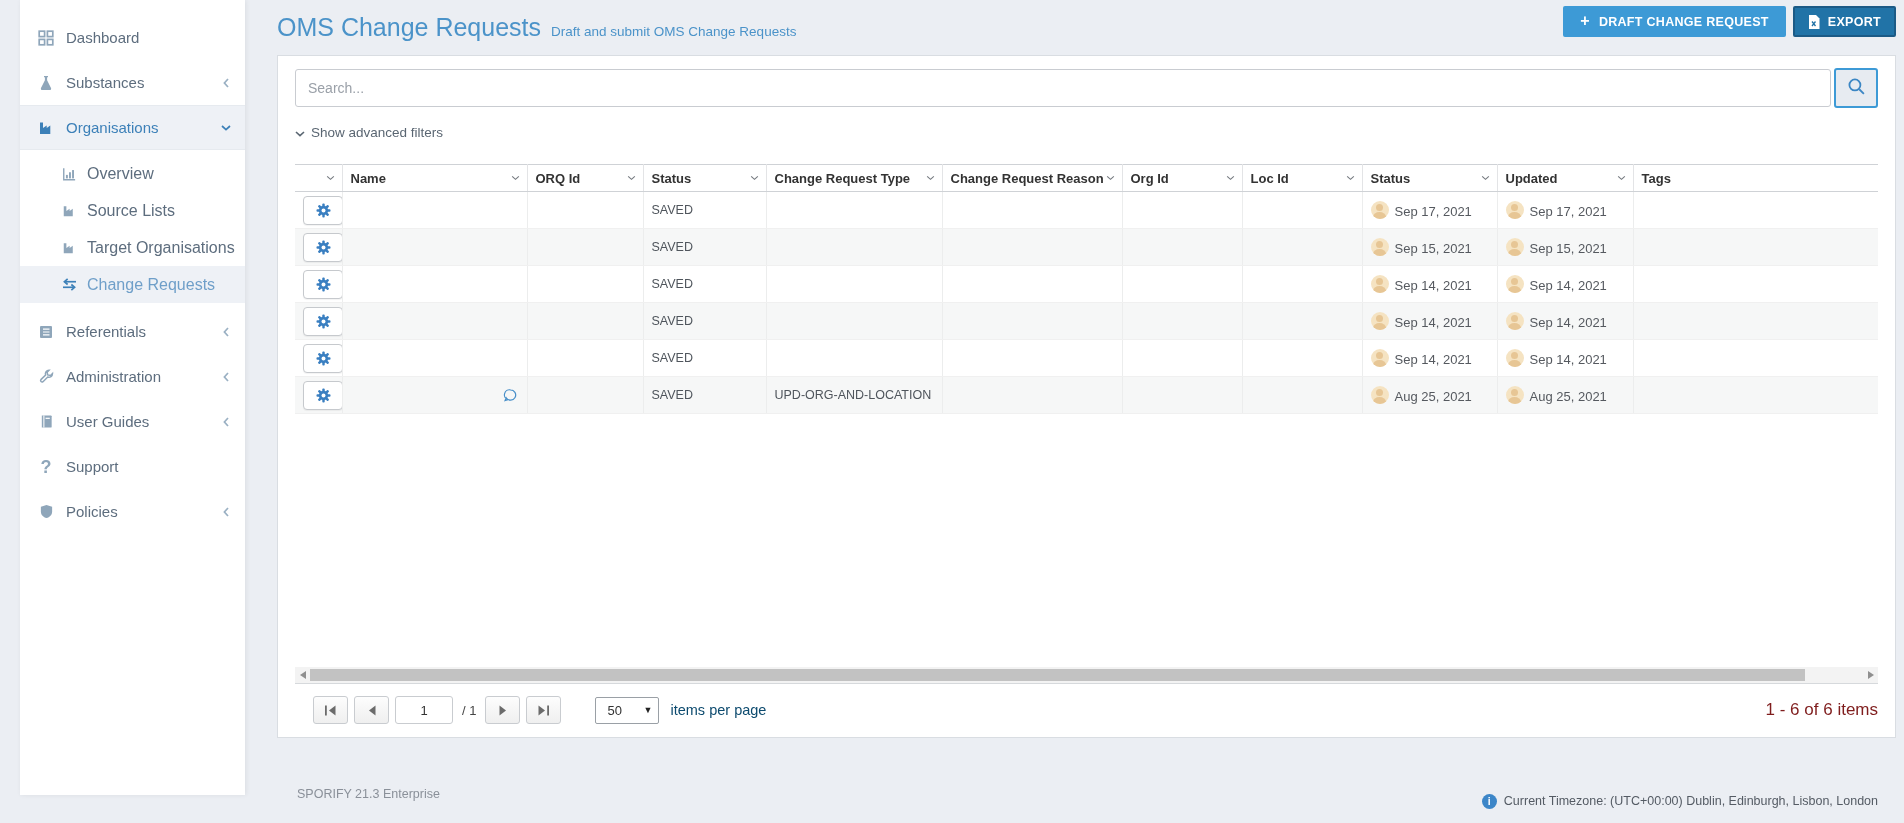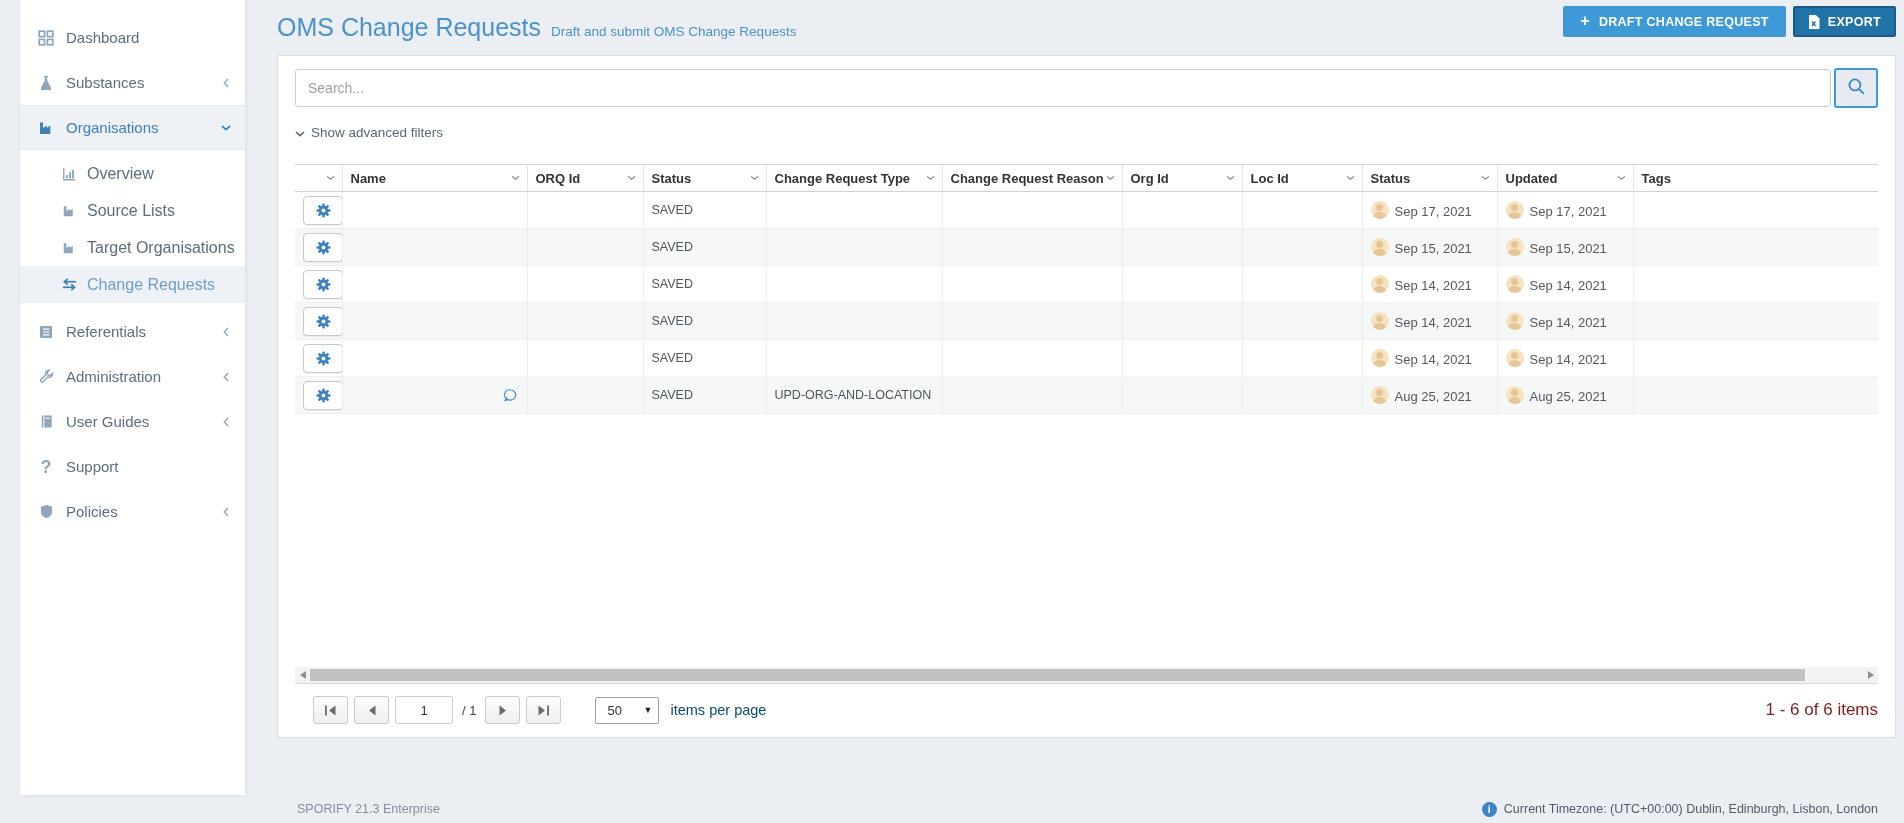--- a/index.html
+++ b/index.html
@@ -93,21 +93,21 @@
   .pg-sep{font-size:13px;color:#444;margin-right:9px;}
   .select-wrap{position:relative;margin-left:28px;margin-right:11px;}
   .select-wrap select{appearance:none;-webkit-appearance:none;width:64px;height:27px;border:1px solid #9aa0a6;
          border-radius:2px;background:#fff;font-size:13px;color:#333;padding-left:11px;cursor:pointer;
          font-family:"Liberation Sans",sans-serif;}
   .select-caret{position:absolute;right:7px;top:50%;transform:translateY(-50%);font-size:9px;color:#222;pointer-events:none;}
   .ipp{font-size:14.5px;color:#0c4a6e;}
   .range{margin-left:auto;font-size:17px;color:#7f1d1d;text-align:right;}
 
   
-  .footer{position:absolute;left:0;right:0;bottom:0;height:28px;display:flex;align-items:center;
+  .footer{position:absolute;left:0;right:0;bottom:8px;height:28px;display:flex;
           padding:0 26px 0 297px;font-size:12.5px;color:#8a9099;}
   .footer-right{margin-left:auto;display:flex;align-items:center;gap:7px;color:#545b64;}
   .info-icon{width:15px;height:15px;border-radius:50%;background:#3c86c8;color:#fff;font-size:10.5px;
              font-weight:700;display:flex;align-items:center;justify-content:center;flex:none;}
 </style>
 </head>
 <body>
 
 <aside class="sidebar">
   <nav class="nav">

